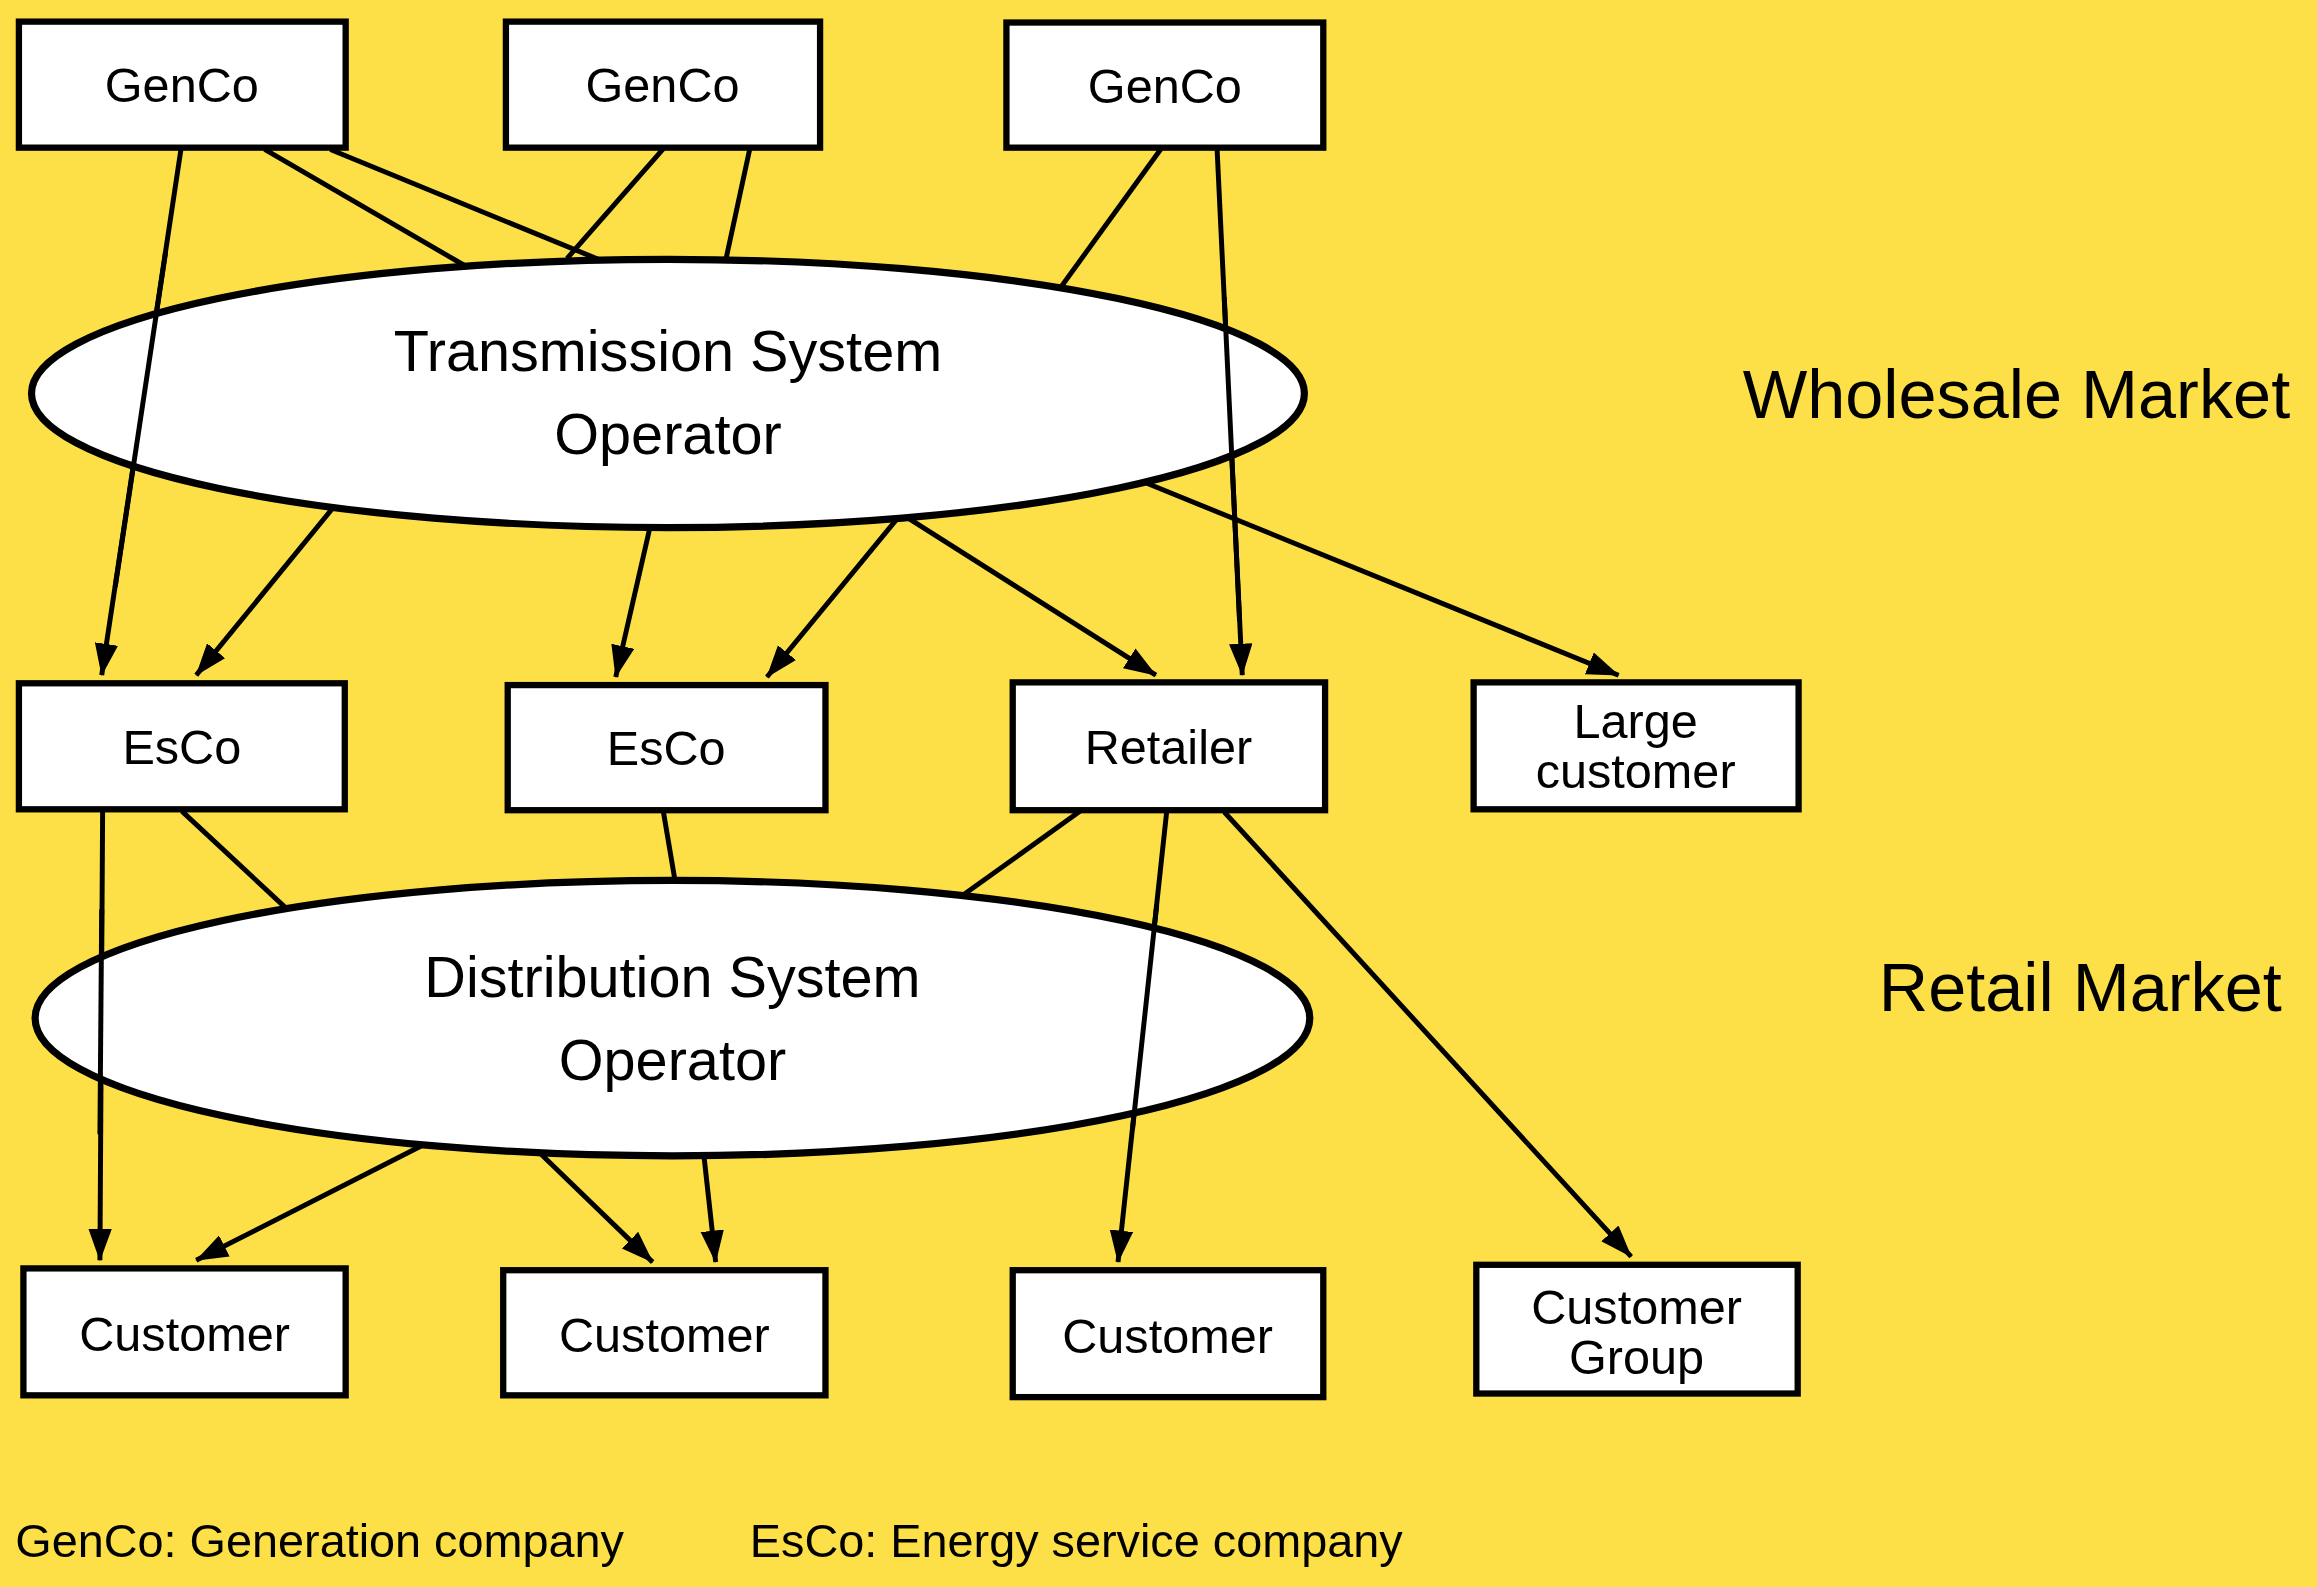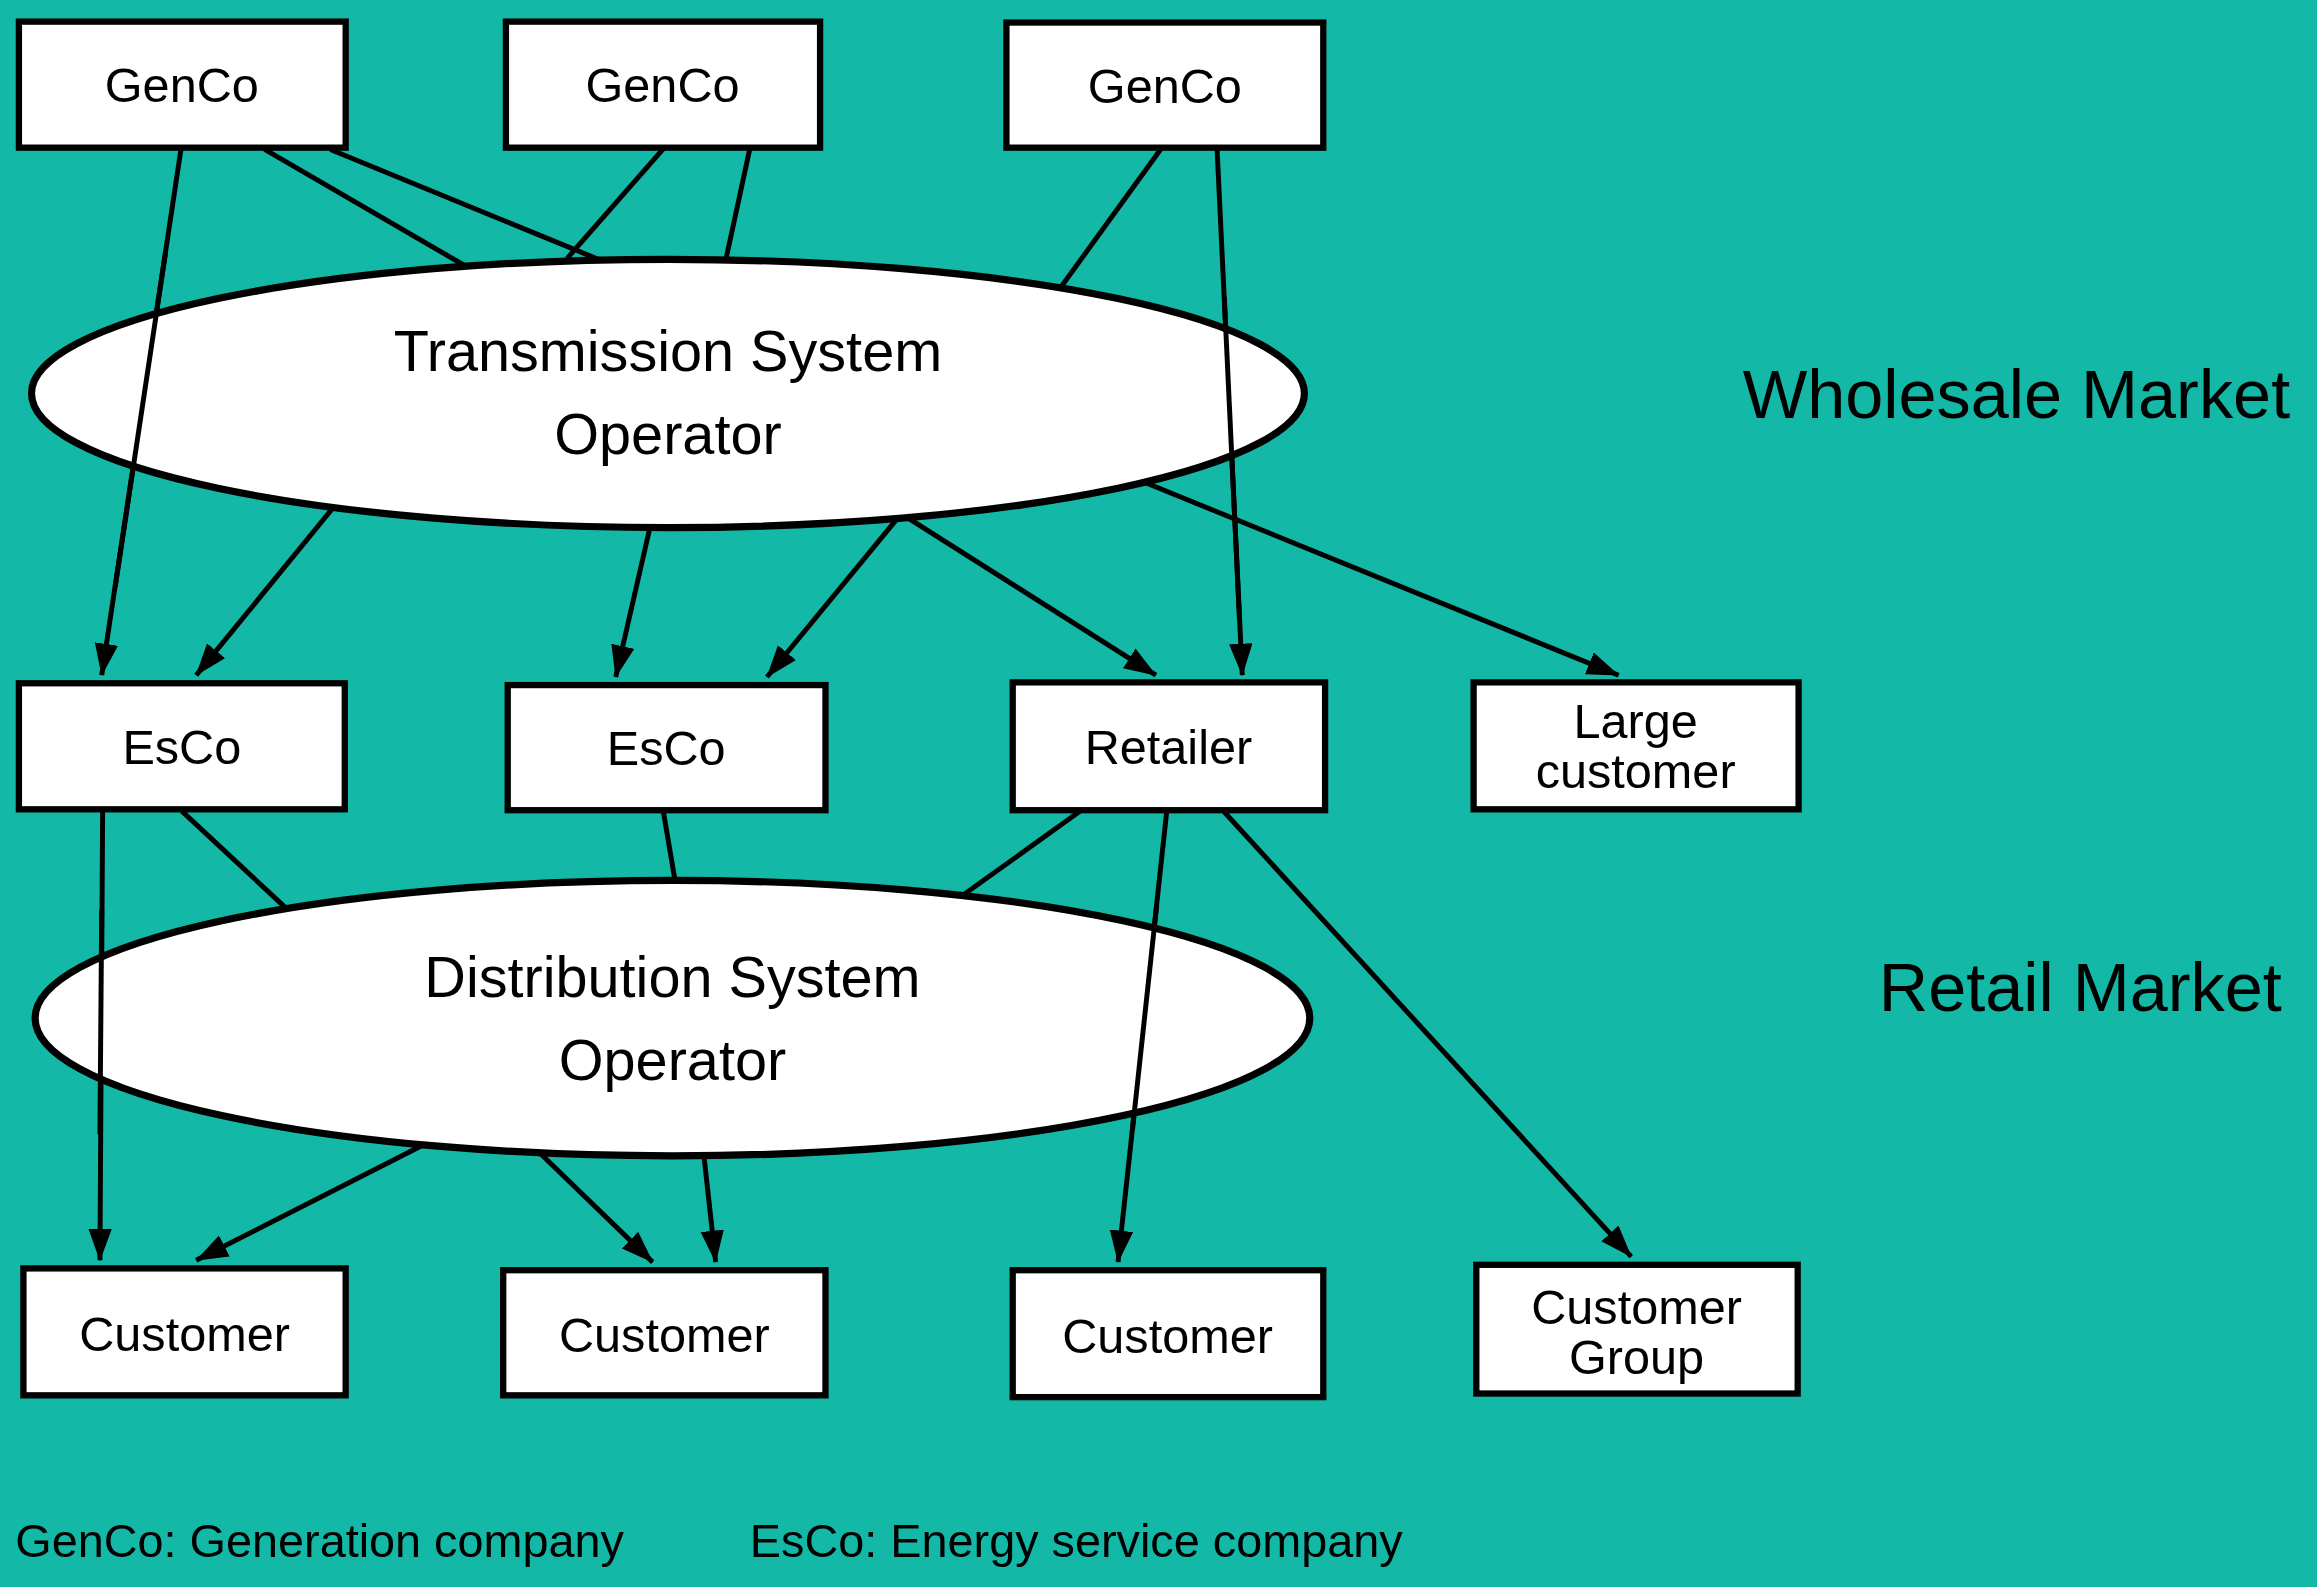--- a/index.html
+++ b/index.html
@@ -3,21 +3,21 @@
 <meta charset="utf-8">
 <style>
   html, body {
     margin: 0;
     padding: 0;
     background: #ffffff;
   }
   .diagram-wrap {
     width: 2318px;
     height: 1588px;
-    background: #14b8a6;
+    background: #fde047;
     position: relative;
   }
   svg { display: block; }
   .node-box {
     fill: #ffffff;
     stroke: #000000;
     stroke-width: 7;
   }
   .op-ellipse {
     fill: #ffffff;

